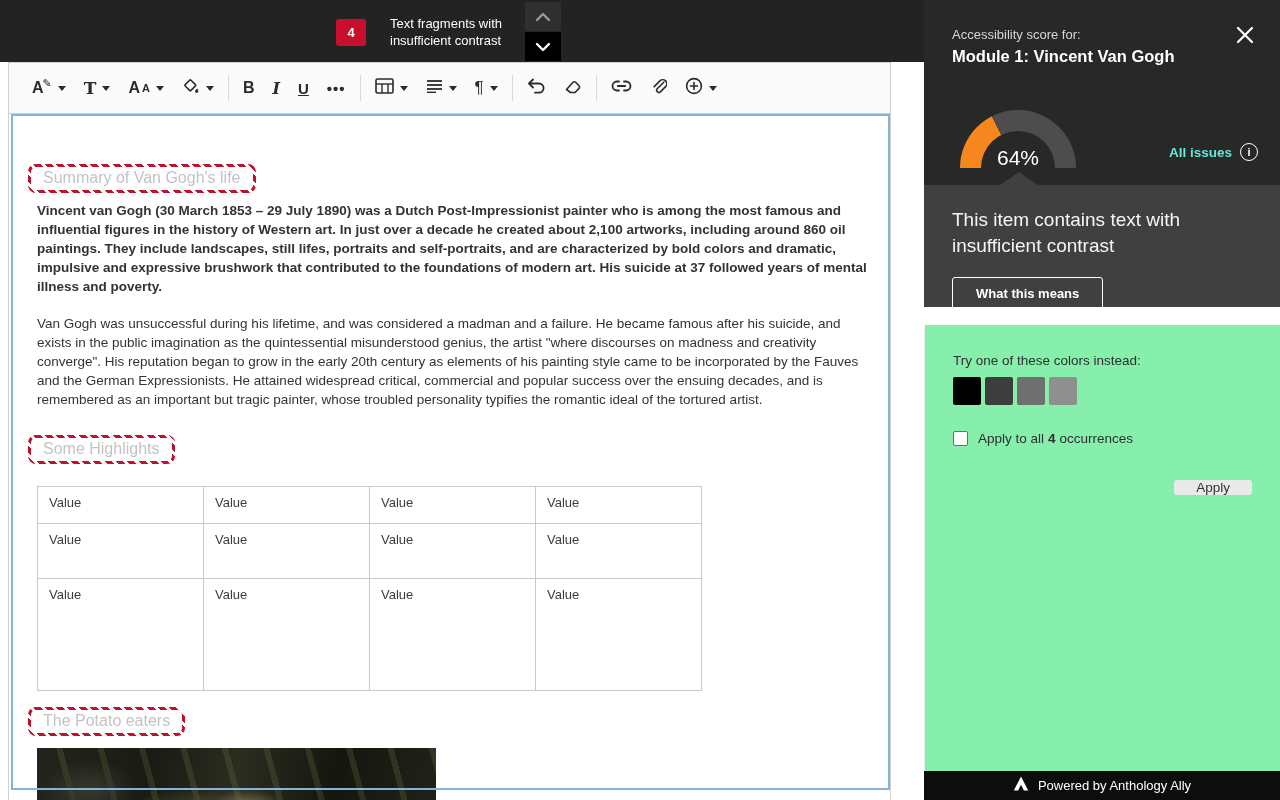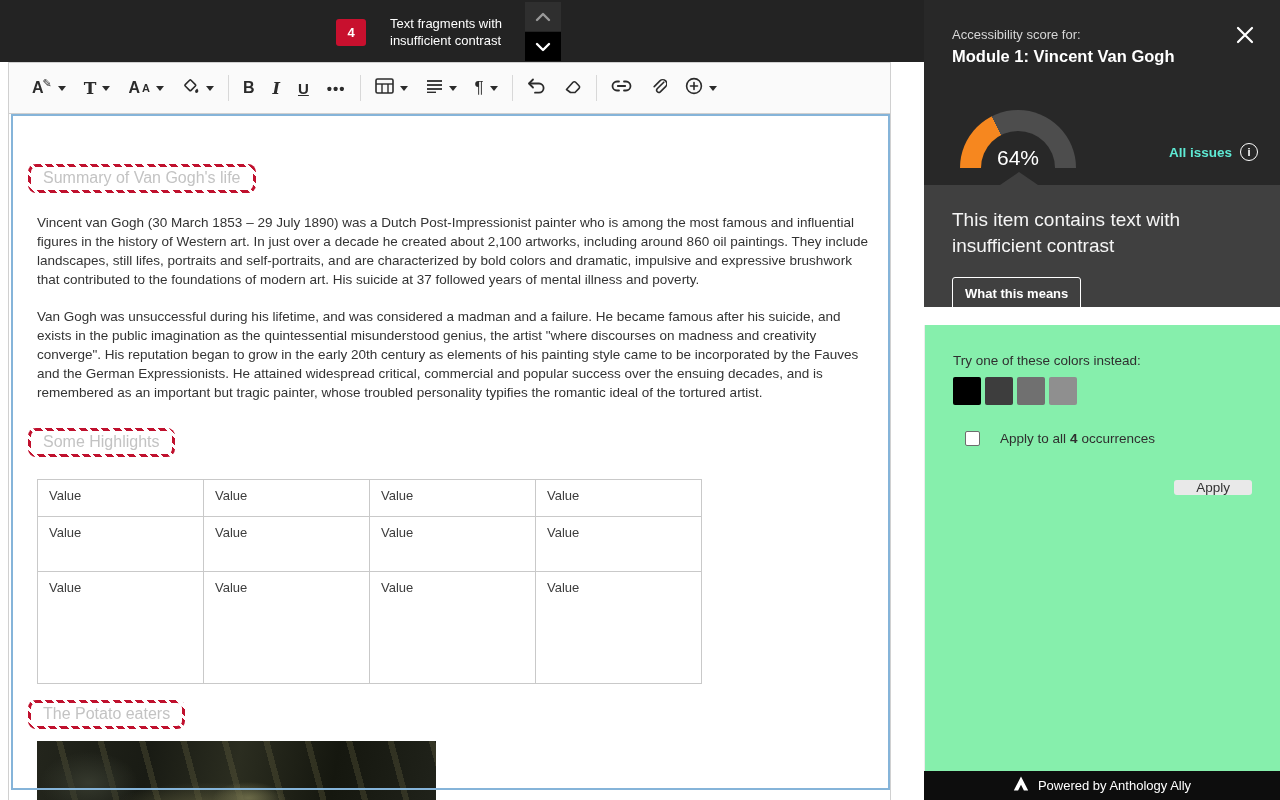--- a/index.html
+++ b/index.html
@@ -31,21 +31,21 @@
 
   .blue-frame { position:absolute; left:2px; top:51px; width:879px; height:676px; border:2px solid #85b4d9; pointer-events:none; z-index:6; }
   .content { position:absolute; left:3px; top:53px; right:3px; bottom:0; padding:48px 0 0 25px; overflow:hidden; background:#fff; }
 
   .occ-badge { display:inline-block; background:#b3122f; color:#fff; font-size:11.5px; font-weight:bold; padding:5px 14px 5px; border-radius:6px 6px 0 0; margin-left:-5px; }
   .stripe { display:inline-block; padding:3px; border-radius:8px; background:repeating-linear-gradient(45deg,#c0112e 0 5px,#ffffff 5px 8px); margin-left:-9px; }
   .stripe > span { display:block; background:#fff; border-radius:5px; padding:2px 12px 3px; font-size:16px; color:#c3c3c3; }
   .stripe.first { margin-top:0; }
 
   .content p { width:833px; font-size:13.5px; line-height:19px; color:#333; }
-  .p1 { margin-top:20px; }
+  .p1 { margin-top:8px;font-weight:bold; }
   .p2 { margin-top:18px; }
   .stripe2 { margin-top:26px; }
   .stripe3 { margin-top:16px; }
 
   table.vtable { border-collapse:collapse; table-layout:fixed; width:665px; margin-top:22px; }
   table.vtable td { border:1px solid #c9c9c9; vertical-align:top; padding:8px 11px; font-size:13px; color:#3d3d3d; background:#fff; }
   tr.r1 td { height:37px; } tr.r2 td { height:55px; } tr.r3 td { height:112px; }
 
   .painting { width:399px; height:60px; margin-top:12px; background:
       radial-gradient(ellipse 55px 25px at 53% 95%, rgba(120,118,80,.8) 0%, transparent 65%),
@@ -67,27 +67,27 @@
   .gauge-arc { width:116px; height:116px; border-radius:50%; background:conic-gradient(from 270deg,#f6871f 0deg 63deg,#4d4d4d 63deg 180deg,transparent 180deg 360deg); }
   .gauge-hole { position:absolute; left:21px; top:21px; width:74px; height:74px; border-radius:50%; background:#282828; }
   .gauge-score { position:absolute; left:0; bottom:-2px; width:116px; text-align:center; color:#fff; font-size:21px; line-height:24px; }
 
   .all-issues { position:absolute; right:22px; top:143px; display:flex; align-items:center; gap:8px; cursor:pointer; }
   .all-issues .lbl { color:#5eead4; font-size:13.5px; font-weight:600; }
   .info-circ { width:18px; height:18px; border:1.5px solid #fff; border-radius:50%; color:#fff; font-size:11px; font-weight:bold; display:flex; align-items:center; justify-content:center; }
 
   .panel-msg { position:absolute; left:0; top:185px; width:100%; height:122px; background:#404040; }
   .msg-text { padding:22px 28px 0; width:308px; font-size:19px; line-height:26px; color:#f5f5f5; }
-  .wtm-btn { display:inline-block; margin:18px 0 0 28px; padding:8px 12px; border:1px solid #fff; border-radius:3px; color:#fff; font-size:13px; font-weight:bold; background:transparent; cursor:pointer; }
+  .wtm-btn { display:inline-block; margin:18px 0 0 28px; padding:8px 23px; border:1px solid #fff; border-radius:3px; color:#fff; font-size:13px; font-weight:bold; background:transparent; cursor:pointer; }
 
   .panel-body { position:absolute; left:0; top:325px; width:100%; height:446px; background:#86efac; border-left:1px solid #ececec; }
   .try-label { position:absolute; left:28px; top:28px; font-size:13.5px; color:#2f2f2f; }
   .swatches { position:absolute; left:28px; top:52px; display:flex; gap:4px; }
   .swatch { width:28px; height:28px; border-radius:2px; cursor:pointer; }
-  .cb-row { position:absolute; left:40px; top:106px; display:flex; align-items:flex-start; gap:20px; cursor:pointer; }
+  .cb-row { position:absolute; left:28px; top:106px; display:flex; align-items:flex-start; gap:10px; cursor:pointer; }
   .cb-box { width:15px; height:15px; border:1px solid #6d6d6d; border-radius:2px; background:#fff; }
   .cb-label { font-size:13.5px; color:#2f2f2f; }
   .cb-label .b { font-weight:bold; margin:0 4px; }
   .apply-btn { position:absolute; right:28px; top:155px; padding:0 22px; background:#e9e9e9; border:none; border-radius:3px; font-size:13.5px; color:#333; cursor:pointer; }
 
   .panel-footer { position:absolute; left:0; top:771px; width:100%; height:29px; background:#0d0d0d; display:flex; align-items:center; justify-content:center; gap:9px; }
   .panel-footer .ft { color:#fff; font-size:13px; }
 </style>
 </head>
 <body>

